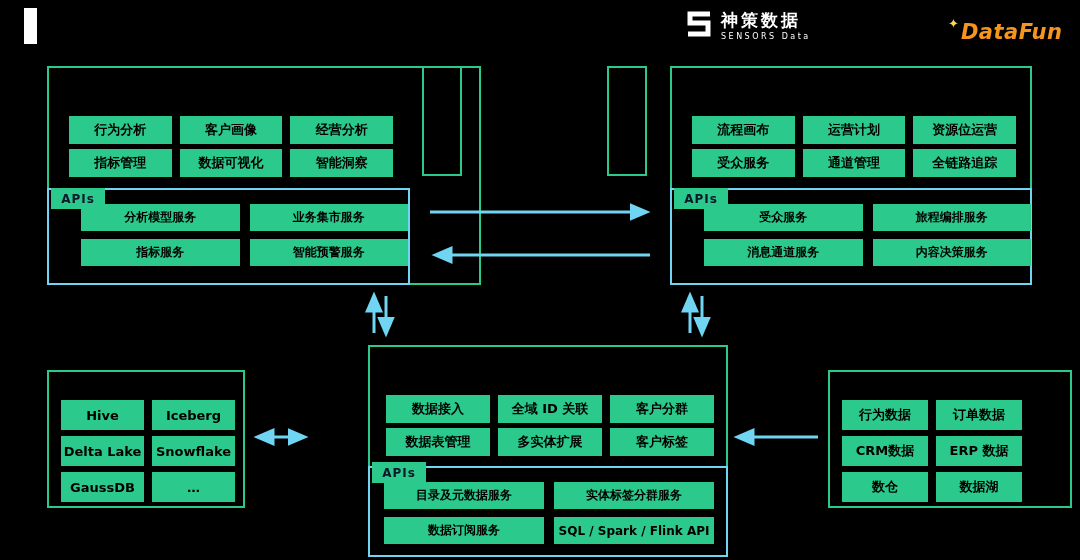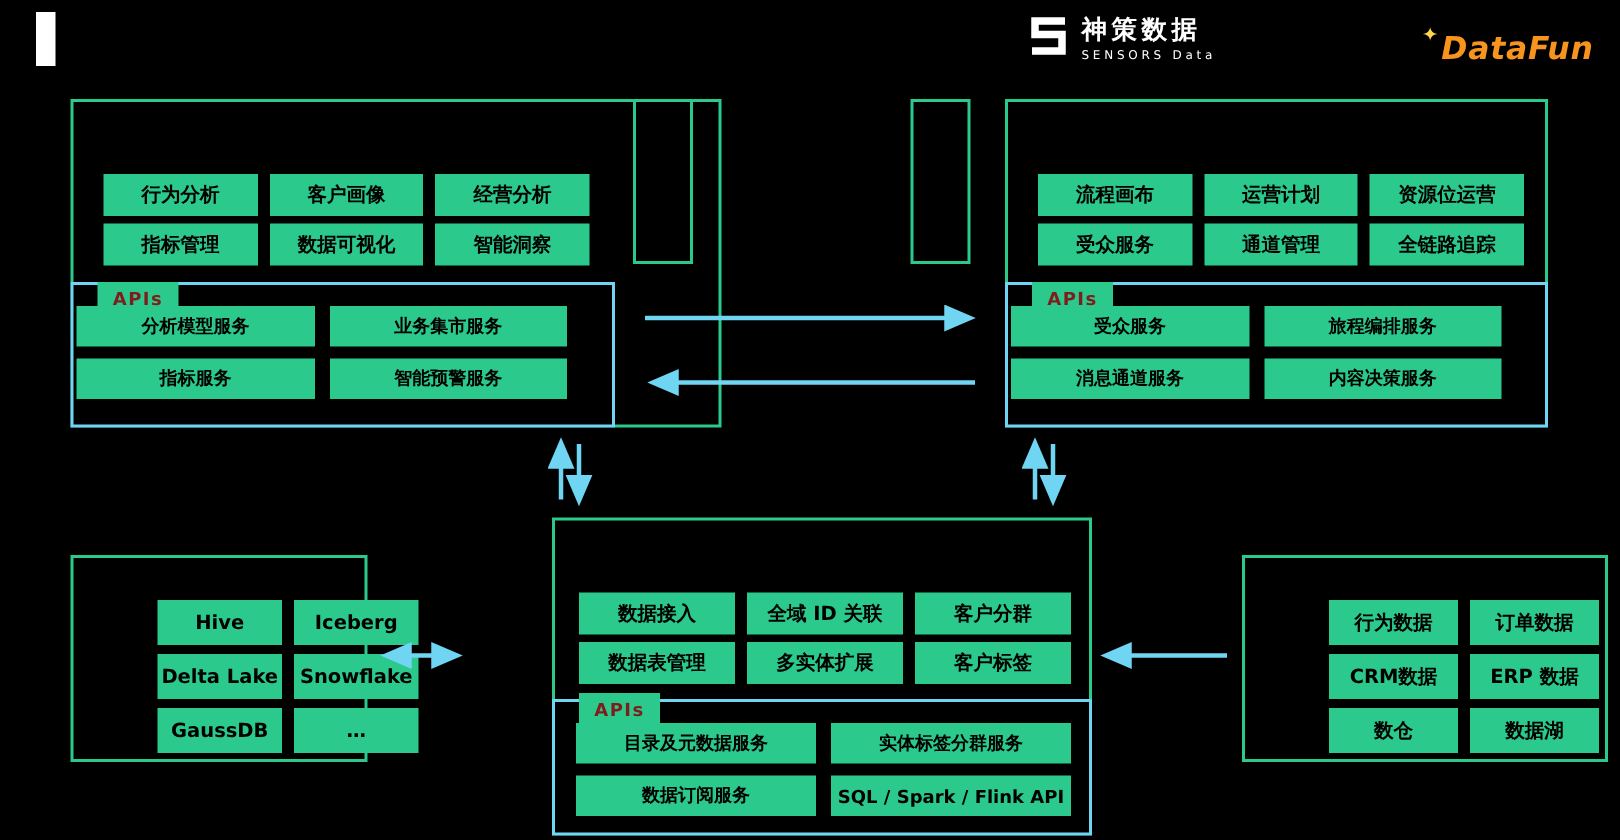--- a/index.html
+++ b/index.html
@@ -30,29 +30,29 @@
 
   .features { position:absolute; display:grid; grid-template-columns:repeat(3,1fr); gap:5px 8px; }
   #analytics .features, #marketing .features { left:20px; top:48px; width:324px; grid-auto-rows:28px; }
   #dataplatform .features { left:16px; top:48px; width:328px; grid-auto-rows:28px; }
 
   .subpanel { position:absolute; left:-2px; border:2px solid #70d4f3; background:#000; }
   #analytics .subpanel { top:120px; width:363px; height:97px; }
   #marketing .subpanel { top:120px; width:362px; height:97px; }
   #dataplatform .subpanel { top:119px; width:360px; height:91px; }
 
-  .apis { position:absolute; left:16px; top:-2px; width:54px; height:21px; background:#2bc98b; color:#7f1d1d;
+  .apis { position:absolute; left:2px; top:-2px; width:54px; height:21px; background:#2bc98b; color:#0f172a;
           font-weight:bold; font-size:12px; letter-spacing:1px; display:flex; align-items:center; justify-content:center; z-index:3; }
   #dataplatform .apis { top:-6px; }
 
   .services { position:absolute; display:grid; grid-template-columns:1fr 1fr; gap:8px 10px; }
-  #analytics .services, #marketing .services { left:2px; top:14px; width:327px; grid-auto-rows:27px; }
+  #analytics .services, #marketing .services { left:32px; top:14px; width:327px; grid-auto-rows:27px; }
   #dataplatform .services { left:14px; top:14px; width:330px; grid-auto-rows:27px; }
 
-  .cells { position:absolute; display:grid; grid-template-columns:1fr 1fr; gap:6px 8px;margin-left:44px; }
+  .cells { position:absolute; display:grid; grid-template-columns:1fr 1fr; gap:6px 8px; }
   #storage .cells { left:12px; top:28px; width:174px; grid-auto-rows:30px; }
   #sources .cells { left:12px; top:28px; width:180px; grid-auto-rows:30px; }
 
   .box { background:#2bc98b; color:#000; font-weight:bold; font-size:13px;
          display:flex; align-items:center; justify-content:center; white-space:nowrap; }
   .services .box { font-size:12px; }
   .cells .box { font-size:13px; }
 
   .arrows { position:absolute; left:0; top:0; pointer-events:none; z-index:2; }
 </style>

